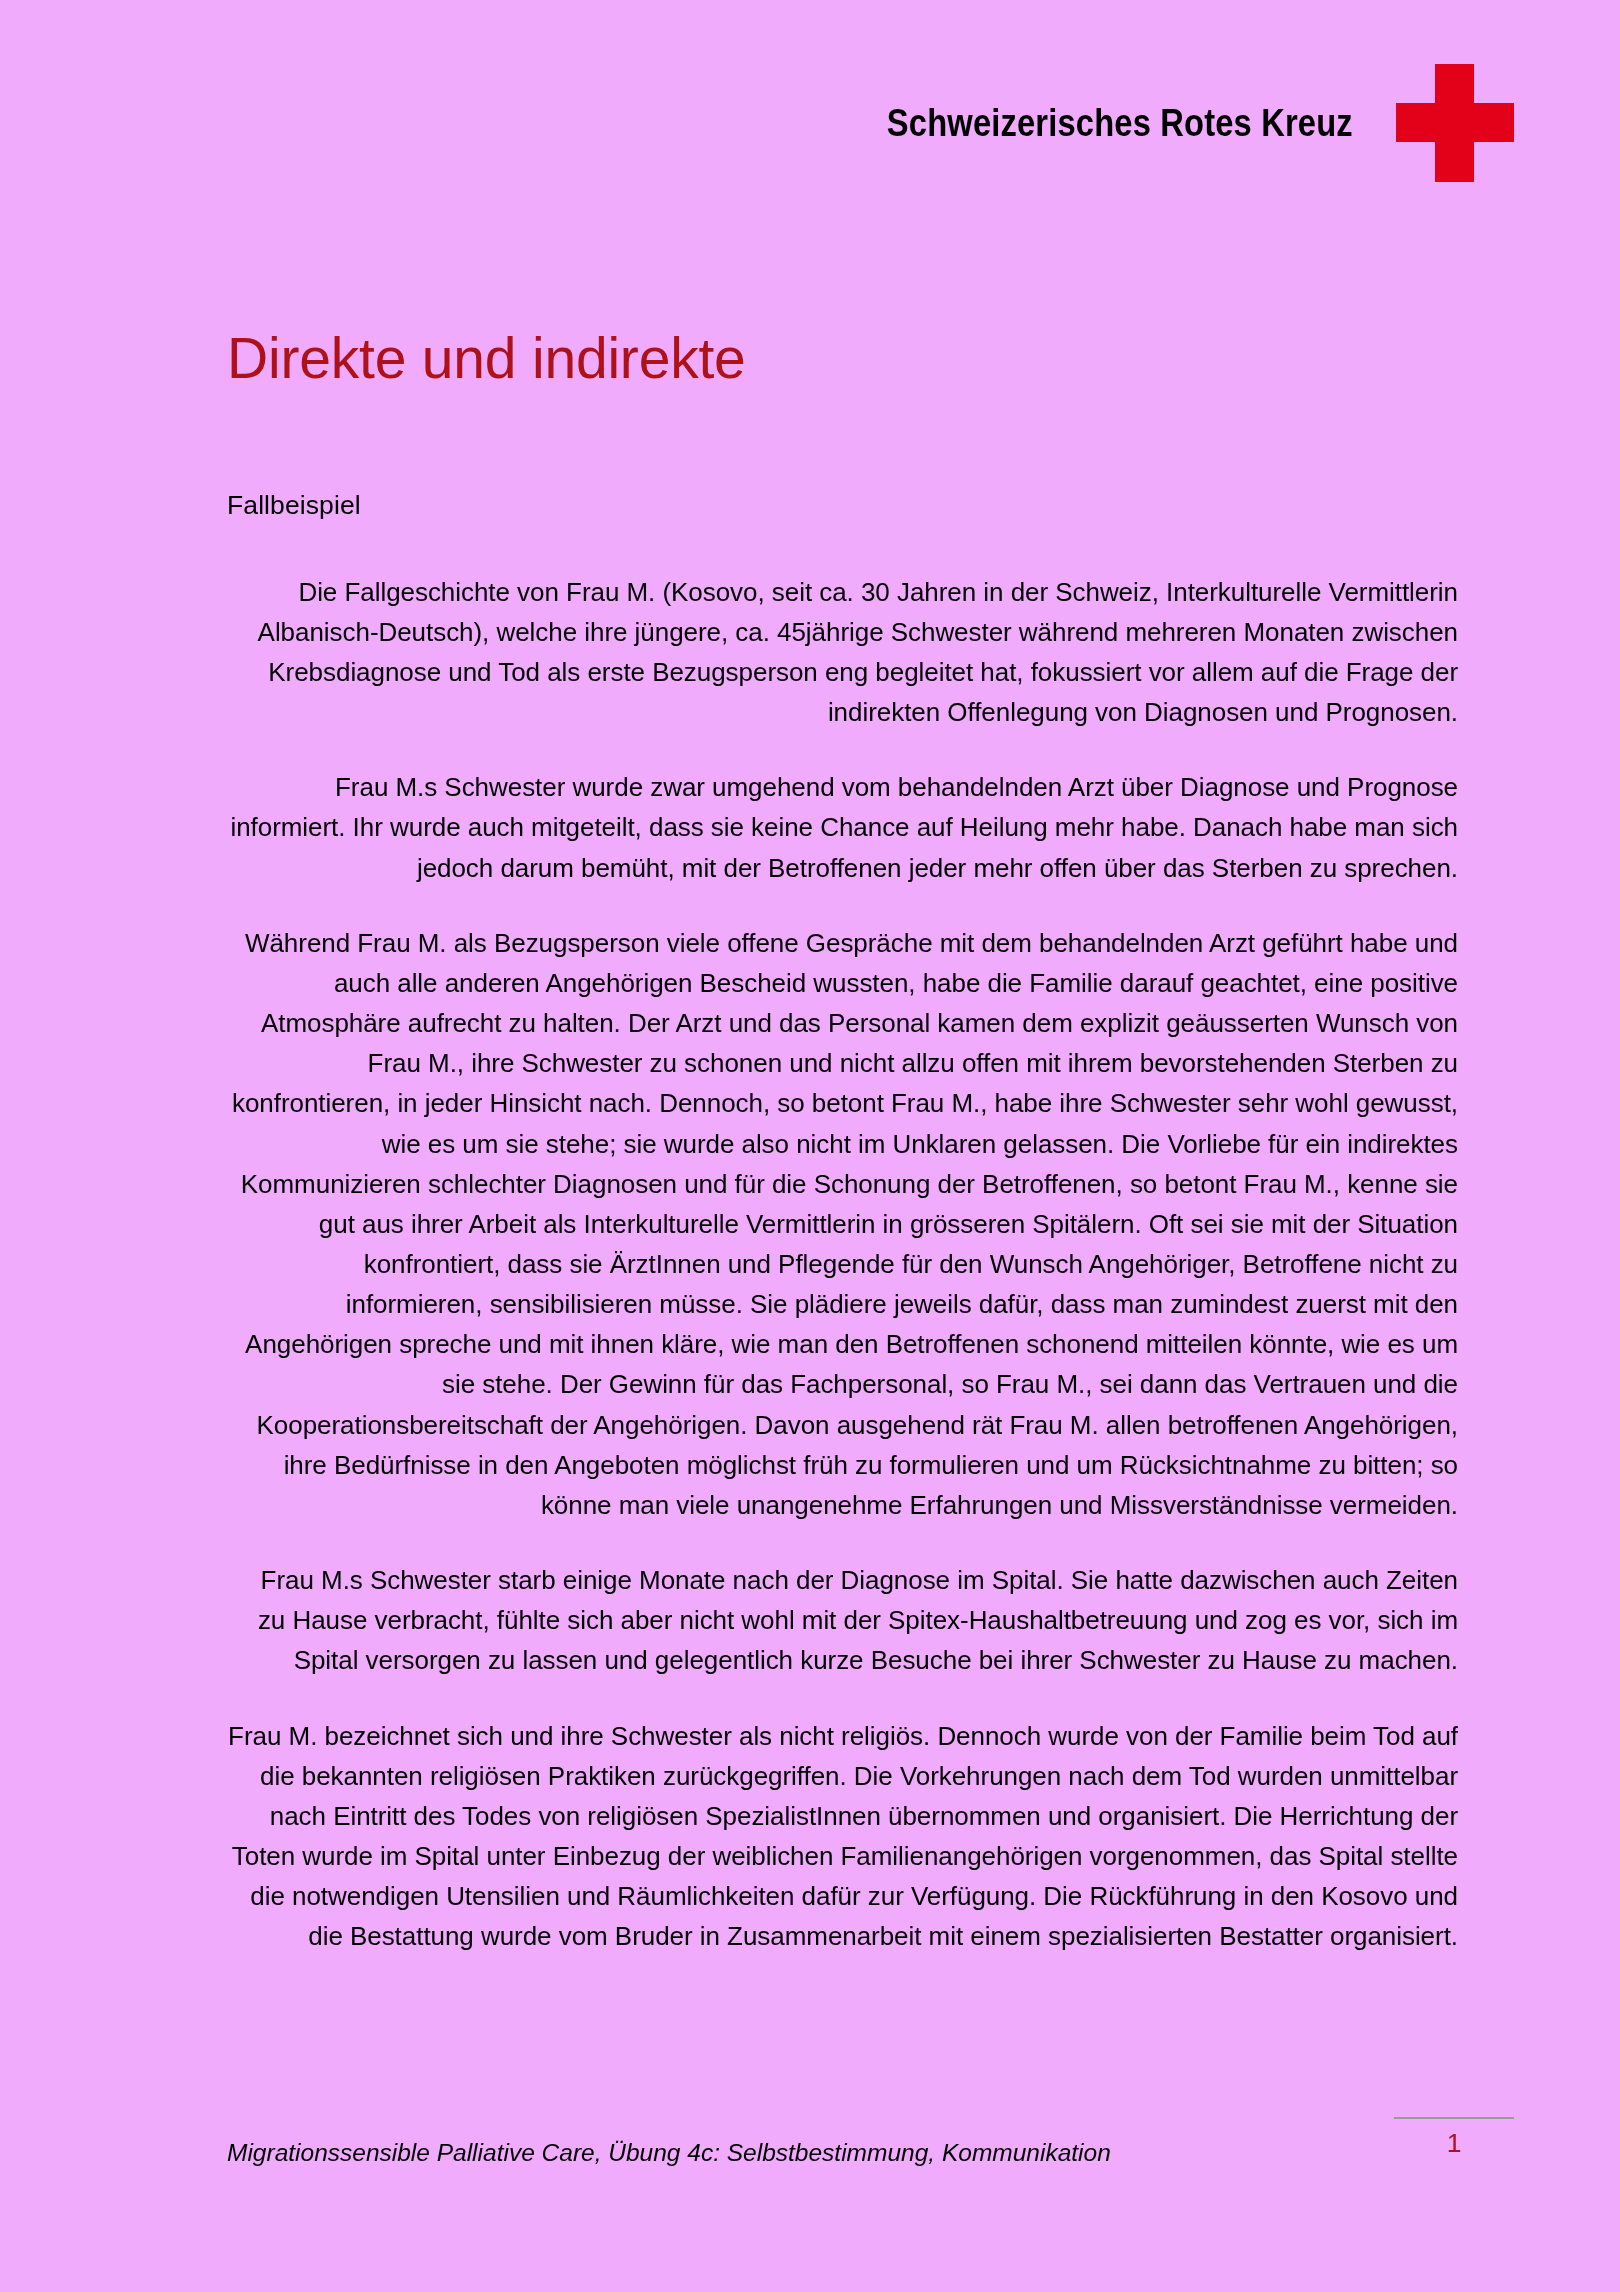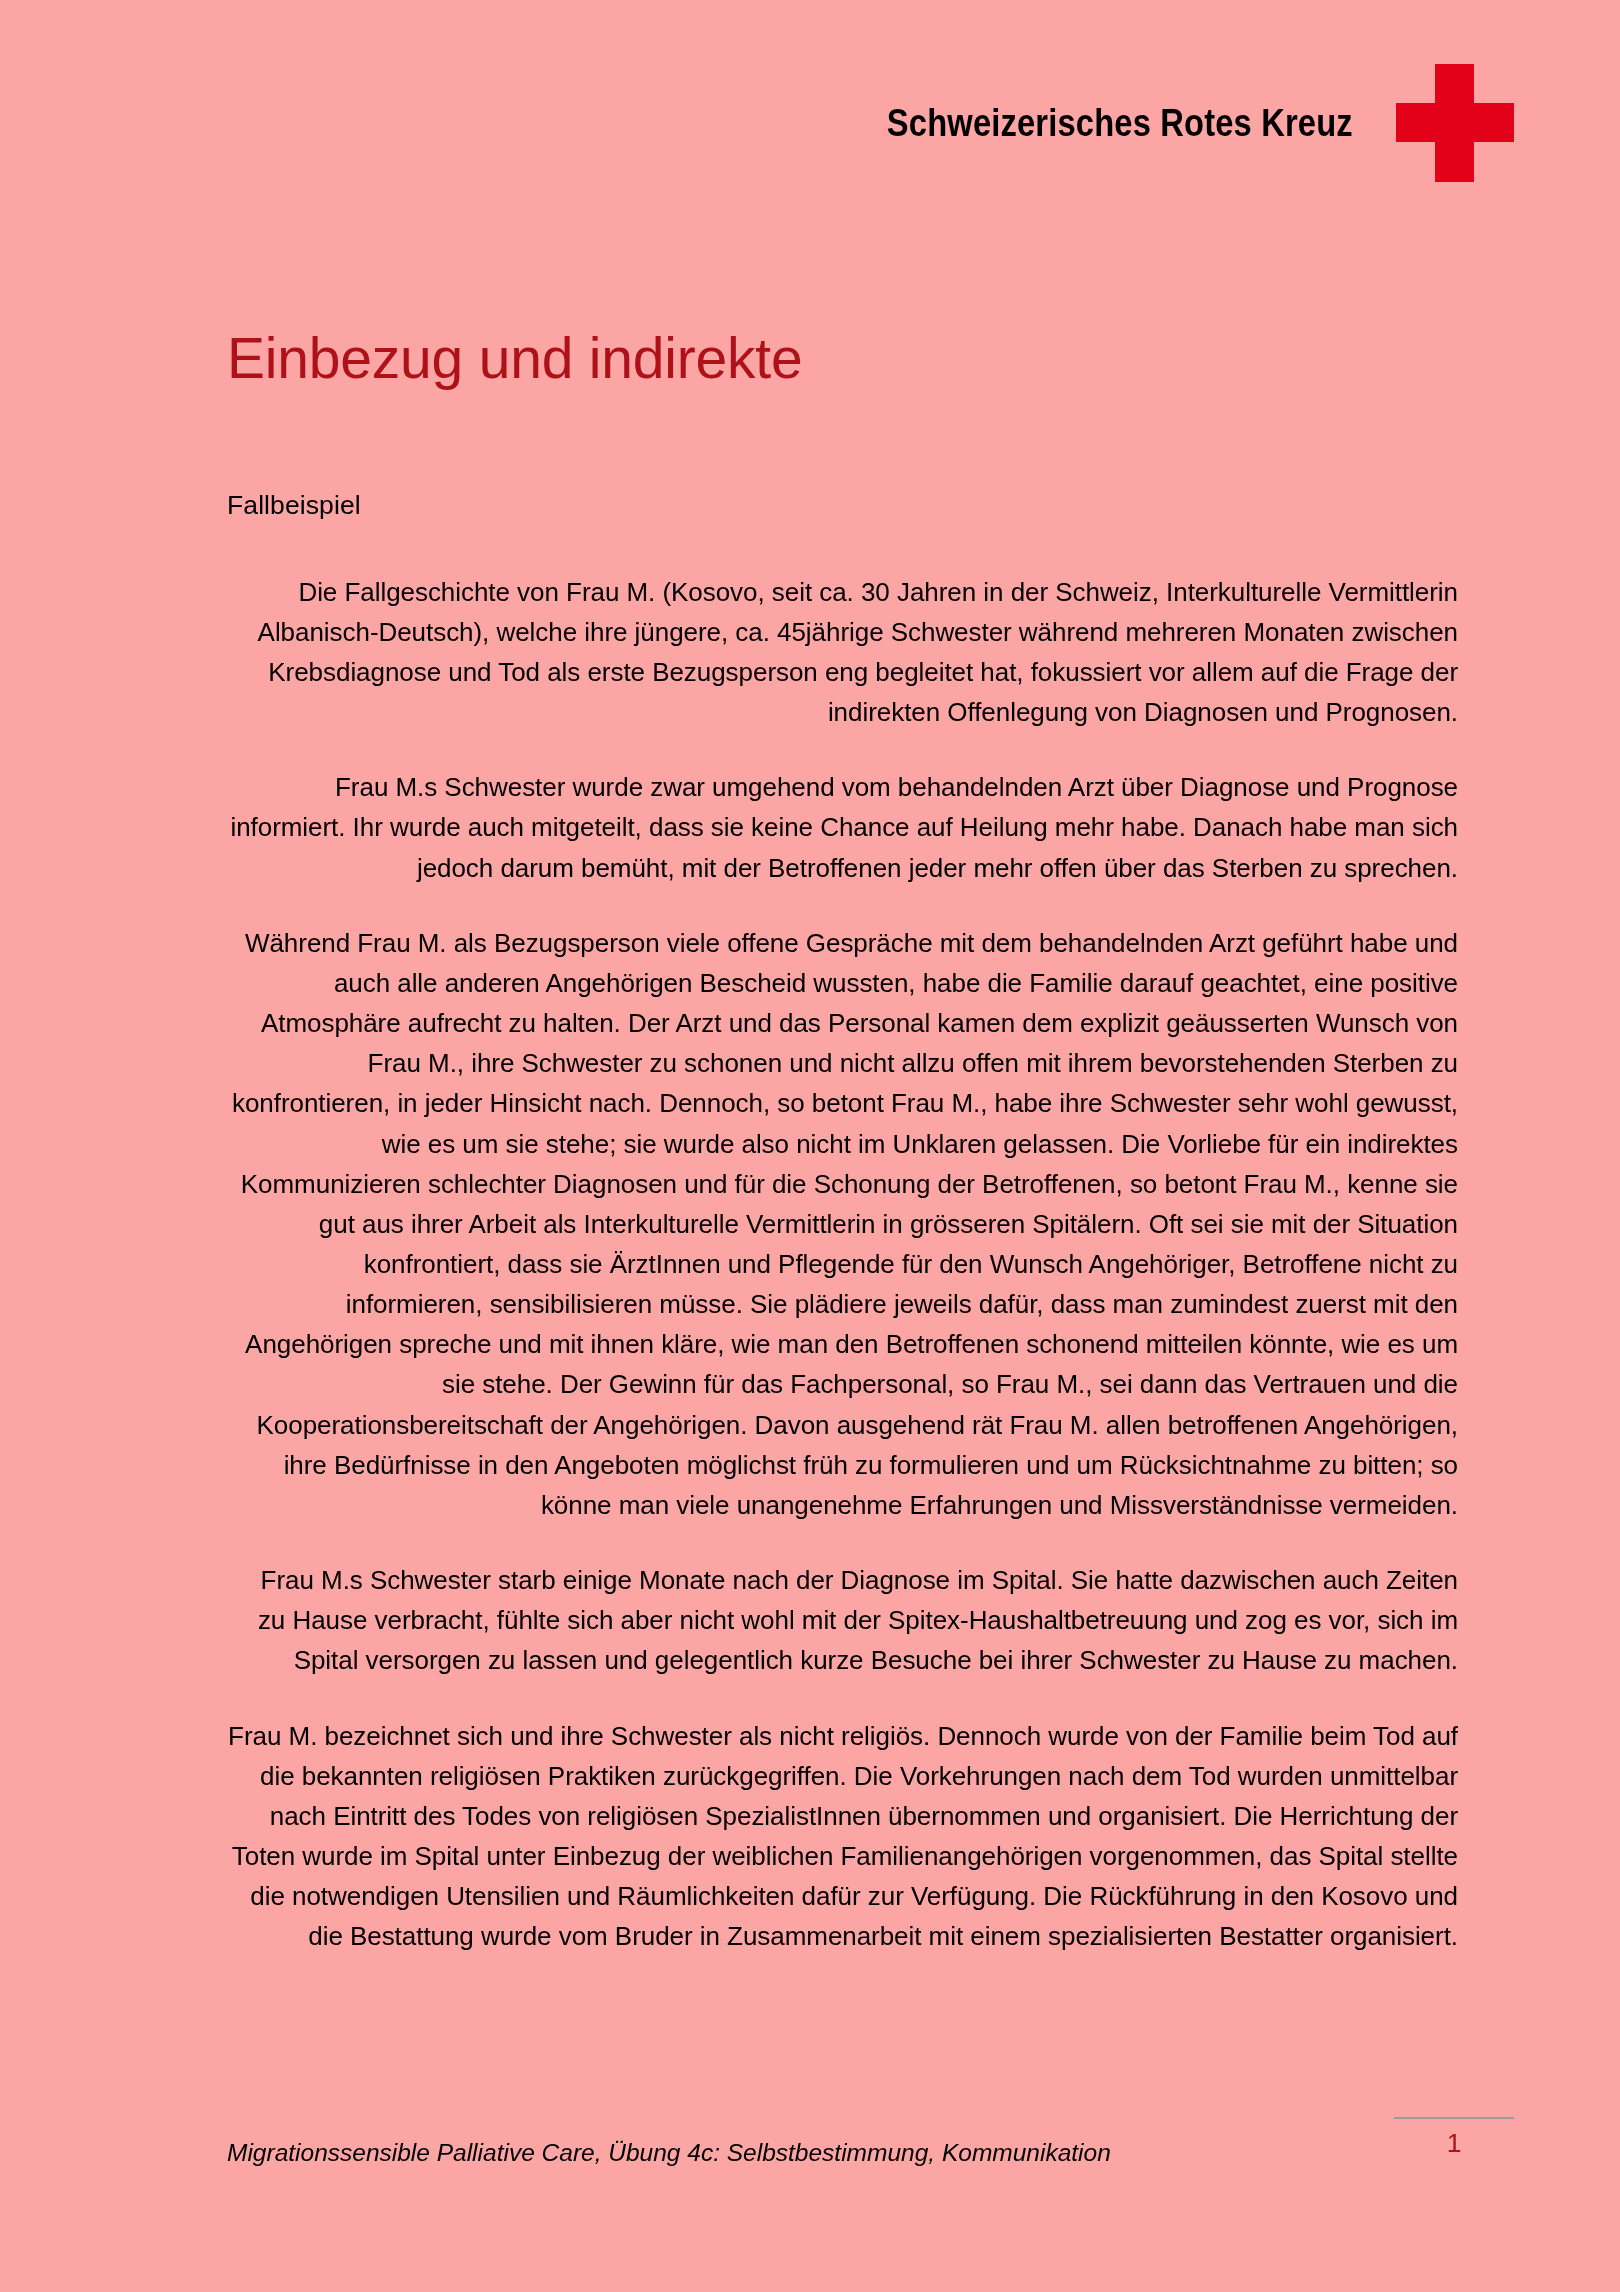--- a/index.html
+++ b/index.html
@@ -8,21 +8,21 @@
     background: #ffffff;
   }
   body {
     font-family: "Liberation Sans", sans-serif;
     color: #000000;
   }
   .page {
     position: relative;
     width: 1620px;
     height: 2293px;
-    background: #fca5a5;
+    background: #f0abfc;
     overflow: hidden;
     box-sizing: border-box;
   }
 
   
   .header {
     position: absolute;
     top: 69px;
     left: 0;
     right: 106px;
@@ -151,21 +151,21 @@
     <div class="org-name">Schweizerisches Rotes Kreuz</div>
     <div class="rc-cross">
       <div class="bar-v"></div>
       <div class="bar-h"></div>
     </div>
   </div>
 
   <div class="content">
 
     <h1 class="doc-title">
-      <span class="line">Einbezug und indirekte</span>
+      <span class="line">Direkte und indirekte</span>
     </h1>
 
     <h2 class="section-heading">Fallbeispiel</h2>
 
     <p class="para first-para">Die Fallgeschichte von Frau M. (Kosovo, seit ca. 30 Jahren in der Schweiz, Interkulturelle Vermittlerin Albanisch-Deutsch), welche ihre jüngere, ca. 45jährige Schwester während mehreren Monaten zwischen Krebsdiagnose und Tod als erste Bezugsperson eng begleitet hat, fokussiert vor allem auf die Frage der indirekten Offenlegung von Diagnosen und Prognosen.</p>
 
     <p class="para">Frau M.s Schwester wurde zwar umgehend vom behandelnden Arzt über Diagnose und Prognose informiert. Ihr wurde auch mitgeteilt, dass sie keine Chance auf Heilung mehr habe. Danach habe man sich jedoch darum bemüht, mit der Betroffenen jeder mehr offen über das Sterben zu sprechen.</p>
 
     <p class="para">Während Frau M. als Bezugsperson viele offene Gespräche mit dem behandelnden Arzt geführt habe und auch alle anderen Angehörigen Bescheid wussten, habe die Familie darauf geachtet, eine positive Atmosphäre aufrecht zu halten. Der Arzt und das Personal kamen dem explizit geäusserten Wunsch von Frau M., ihre Schwester zu schonen und nicht allzu offen mit ihrem bevorstehenden Sterben zu konfrontieren, in jeder Hinsicht nach. Dennoch, so betont Frau M., habe ihre Schwester sehr wohl gewusst, wie es um sie stehe; sie wurde also nicht im Unklaren gelassen. Die Vorliebe für ein indirektes Kommunizieren schlechter Diagnosen und für die Schonung der Betroffenen, so betont Frau M., kenne sie gut aus ihrer Arbeit als Interkulturelle Vermittlerin in grösseren Spitälern. Oft sei sie mit der Situation konfrontiert, dass sie ÄrztInnen und Pflegende für den Wunsch Angehöriger, Betroffene nicht zu informieren, sensibilisieren müsse. Sie plädiere jeweils dafür, dass man zumindest zuerst mit den Angehörigen spreche und mit ihnen kläre, wie man den Betroffenen schonend mitteilen könnte, wie es um sie stehe. Der Gewinn für das Fachpersonal, so Frau M., sei dann das Vertrauen und die Kooperationsbereitschaft der Angehörigen. Davon ausgehend rät Frau M. allen betroffenen Angehörigen, ihre Bedürfnisse in den Angeboten möglichst früh zu formulieren und um Rücksichtnahme zu bitten; so könne man viele unangenehme Erfahrungen und Missverständnisse vermeiden.</p>
 

